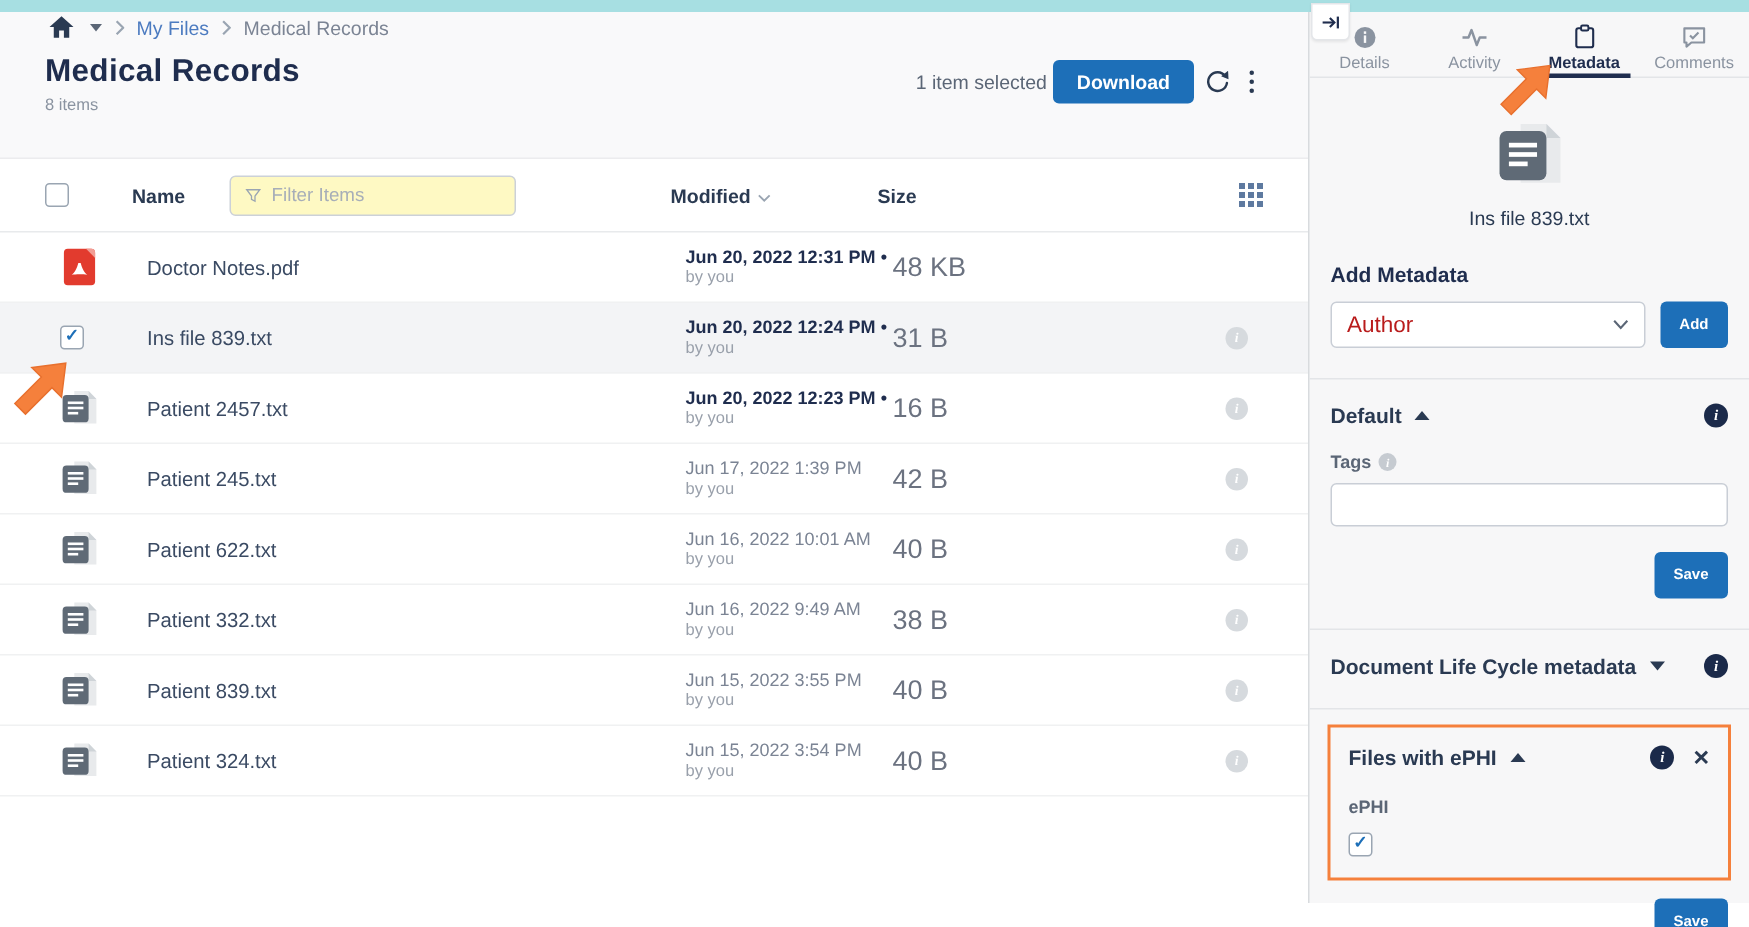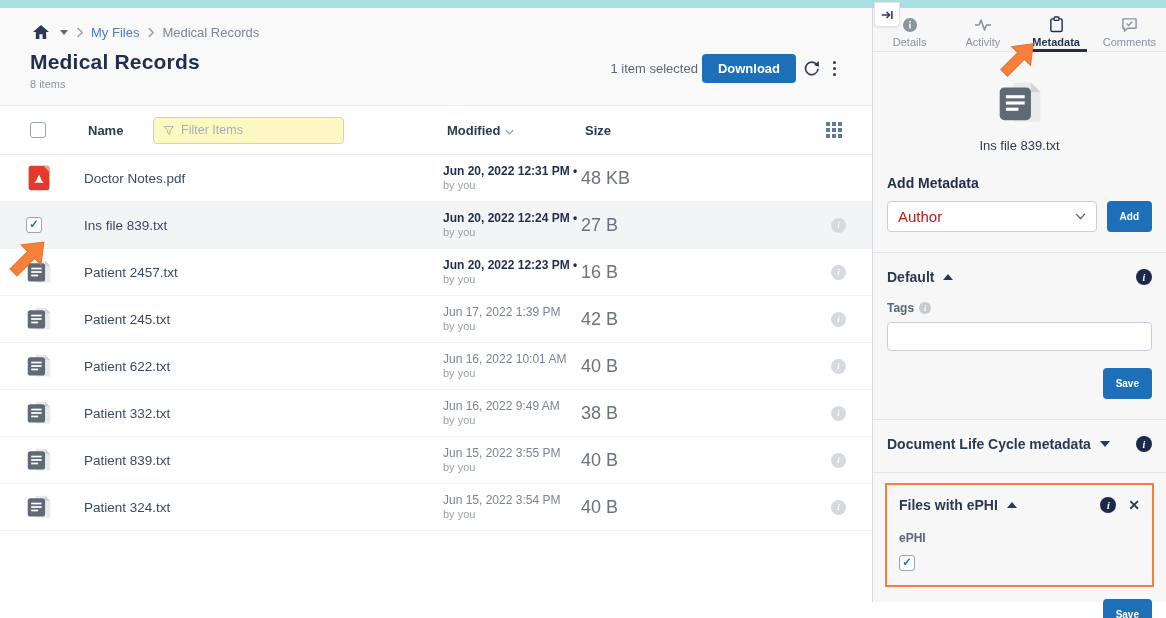--- a/index.html
+++ b/index.html
@@ -6,21 +6,21 @@
   html,body { width:1166px; height:618px; }
   body {
     font-family:"Liberation Sans", sans-serif;
     background:#fff; position:relative; overflow:hidden;
     color:#1f2d4e;
   }
   .topbar { position:absolute; top:0; left:0; right:0; height:8px; background:#A7DFE2; z-index:6; }
 
   
   .main { position:absolute; top:8px; left:0; width:872px; bottom:0; background:#fff; }
-  .main-header { background:#f9f9fa; border-bottom:1px solid #ececee; padding:14px 30px 10px; height:98px; position:relative; }
+  .main-header { background:#f9f9fa; border-bottom:1px solid #ececee; padding:0 30px 10px; height:98px; position:relative; }
   .breadcrumb { display:flex; align-items:center; gap:8px; font-size:13px; }
   .crumb-link { color:#4c7bc0; cursor:pointer; }
   .crumb-current { color:#7b8494; }
   .caret-down { width:0; height:0; border-left:4px solid transparent; border-right:4px solid transparent; border-top:5px solid #5b6676; display:inline-block; }
   .title-row { display:flex; align-items:flex-start; margin-top:8px; }
   .page-title { font-size:21px; font-weight:600; color:#1f2d4e; letter-spacing:.2px; }
   .item-count { font-size:11px; color:#8a93a0; margin-top:4px; }
   .actions { margin-left:auto; display:flex; align-items:center; gap:4px; margin-top:4px; }
   .selection-text { font-size:13px; color:#5b6676; }
   .btn { background:#1D6FB8; color:#fff; border:none; border-radius:4px; font-size:13px; font-weight:600; padding:7px 16px; cursor:pointer; font-family:inherit; }
@@ -33,21 +33,21 @@
   .c-icon { width:58px; display:flex; align-items:center; }
   .c-name { flex:0 0 359px; display:flex; align-items:center; gap:6px; }
   .c-mod  { flex:0 0 138px; }
   .c-size { flex:1; }
   .c-info { width:26px; display:flex; justify-content:flex-end; align-items:center; }
   .filter-box { margin-left:24px; display:flex; align-items:center; gap:6px; background:#fef9c3; border:1px solid #ccd1d8; border-radius:4px; height:27px; padding:0 9px; width:191px; }
   .filter-box input { border:none; outline:none; font-size:12.5px; width:100%; font-family:inherit; color:#3a4a63; background:transparent; }
   .filter-box input::placeholder { color:#a7aeb8; }
   .sort-caret { margin-left:5px; }
 
-  .row { display:flex; align-items:center; height:47px; padding:0 26px; border-bottom:1px solid #f0f1f2; }
+  .row { display:flex; align-items:center; height:47px; padding:0 40px; border-bottom:1px solid #f0f1f2; }
   .row.selected { background:#f3f4f6; }
   .fname { font-size:13.5px; color:#3a4a63; }
   .mod-date { font-size:12px; color:#7b8494; line-height:1.25; }
   .mod-by { font-size:11px; color:#99a0ab; line-height:1.25; }
   .row.recent .mod-date { font-weight:700; color:#1f2d4e; }
   .recent-dot { color:#1f2d4e; font-weight:700; }
   .size-txt { font-size:18px; color:#6b7280; }
 
   .cb { width:16px; height:16px; border:1px solid #9aa5b2; border-radius:3px; background:#fff; display:inline-flex; align-items:center; justify-content:center; font-size:11.5px; font-weight:700; color:#1d6fb8; line-height:1; }
   .cb.checked::after { content:"\2713"; }
@@ -204,21 +204,21 @@
       <span class="cb checked row-checkbox"></span>
 
     </div>
     <div class="c-name">
           <span class="fname">Ins file 839.txt</span>
         </div>
     <div class="c-mod">
       <div class="mod-date"><span>Jun 20, 2022 12:24 PM</span> <span class="recent-dot">•</span></div>
       <div class="mod-by">by you</div>
     </div>
-    <div class="c-size"><span class="size-txt">27 B</span></div>
+    <div class="c-size"><span class="size-txt">31 B</span></div>
     <div class="c-info">
           <span class="info-dot" style="visibility: visible;">i</span>
         </div>
   </div>
       <div class="row recent">
     <div class="c-icon">
 
       <span class="icon-txt">
         <svg width="26" height="28" viewBox="0 0 30 32">
           <path d="M11 3 h11 l6 6 v19 h-17 Z" fill="#e8eaec"></path>

